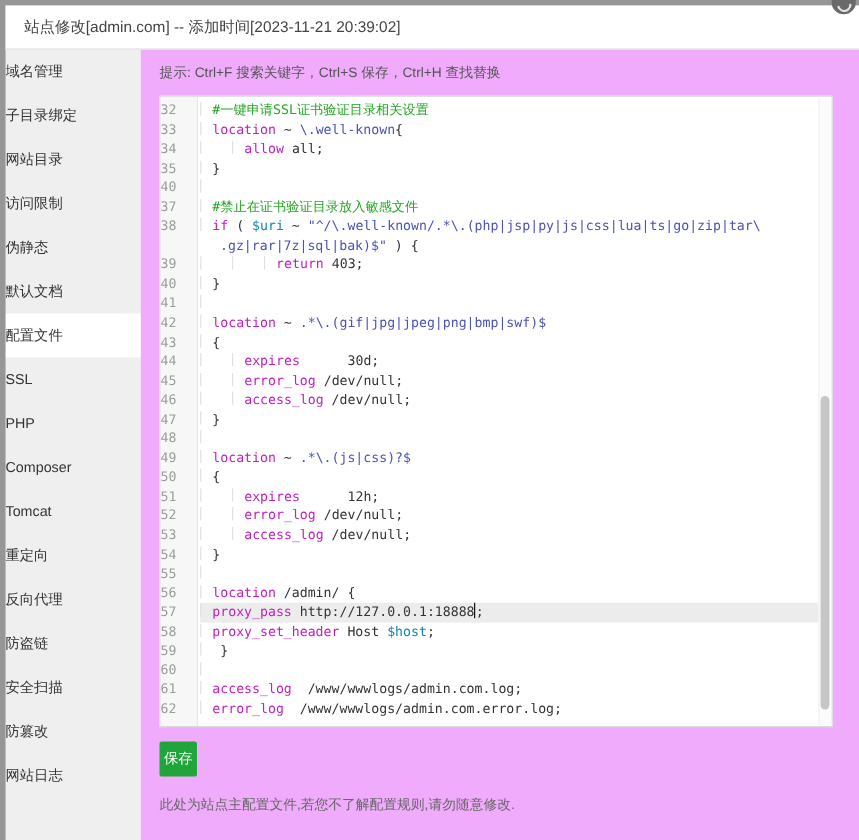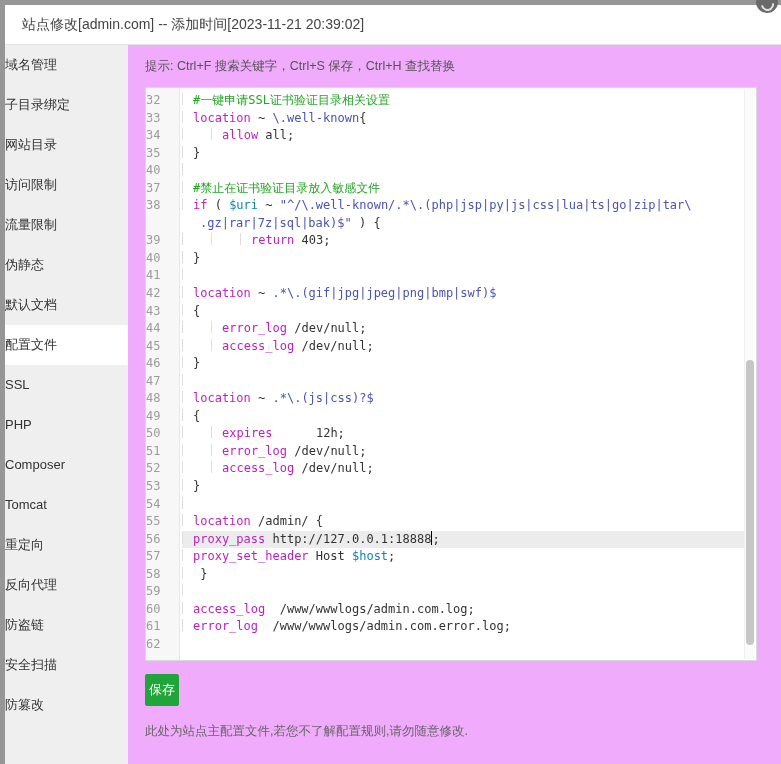--- a/index.html
+++ b/index.html
@@ -82,33 +82,33 @@
 <div class="float-badge"></div>
 
 <div class="dialog">
   <div class="titlebar">站点修改[admin.com] -- 添加时间[2023-11-21 20:39:02]</div>
   <div class="bodyrow">
     <div class="sidebar" id="sidebar">
         <div class="side-item">域名管理</div>
         <div class="side-item">子目录绑定</div>
         <div class="side-item">网站目录</div>
         <div class="side-item">访问限制</div>
-        <div class="side-item">流量限制</div>
         <div class="side-item">伪静态</div>
         <div class="side-item">默认文档</div>
         <div class="side-item active">配置文件</div>
         <div class="side-item">SSL</div>
         <div class="side-item">PHP</div>
         <div class="side-item">Composer</div>
         <div class="side-item">Tomcat</div>
         <div class="side-item">重定向</div>
         <div class="side-item">反向代理</div>
         <div class="side-item">防盗链</div>
         <div class="side-item">安全扫描</div>
         <div class="side-item">防篡改</div>
+        <div class="side-item">网站日志</div>
       </div>
     <div class="main">
       <div class="hint">提示: Ctrl+F 搜索关键字，Ctrl+S 保存，Ctrl+H 查找替换</div>
       <div class="editor">
         <div class="gutter" id="gutter">
             <div class="gl">32</div>
             <div class="gl">33</div>
             <div class="gl">34</div>
             <div class="gl">35</div>
             <div class="gl">40</div>
@@ -147,20 +147,21 @@
             <div class="row"><span class="ti l"></span><span class="tk-d">}</span></div>
             <div class="row"><span class="ti l"></span></div>
             <div class="row"><span class="ti l"></span><span class="tk-c">#禁止在证书验证目录放入敏感文件</span></div>
             <div class="row"><span class="ti l"></span><span class="tk-k">if</span><span class="tk-d"> ( </span><span class="tk-v">$uri</span><span class="tk-d"> ~ </span><span class="tk-p">"^/\.well-known/.*\.(php|jsp|py|js|css|lua|ts|go|zip|tar\</span></div>
             <div class="row"><span class="cind"></span><span class="tk-p">.gz|rar|7z|sql|bak)$"</span><span class="tk-d"> ) {</span></div>
             <div class="row"><span class="ti"></span><span class="ti"></span><span class="ti l"></span><span class="tk-k">return</span><span class="tk-d"> 403;</span></div>
             <div class="row"><span class="ti l"></span><span class="tk-d">}</span></div>
             <div class="row"><span class="ti l"></span></div>
             <div class="row"><span class="ti l"></span><span class="tk-k">location</span><span class="tk-d"> ~ </span><span class="tk-p">.*\.(gif|jpg|jpeg|png|bmp|swf)$</span></div>
             <div class="row"><span class="ti l"></span><span class="tk-d">{</span></div>
+            <div class="row"><span class="ti"></span><span class="ti l"></span><span class="tk-k">expires</span><span class="tk-d">      30d;</span></div>
             <div class="row"><span class="ti"></span><span class="ti l"></span><span class="tk-k">error_log</span><span class="tk-d"> /dev/null;</span></div>
             <div class="row"><span class="ti"></span><span class="ti l"></span><span class="tk-k">access_log</span><span class="tk-d"> /dev/null;</span></div>
             <div class="row"><span class="ti l"></span><span class="tk-d">}</span></div>
             <div class="row"><span class="ti l"></span></div>
             <div class="row"><span class="ti l"></span><span class="tk-k">location</span><span class="tk-d"> ~ </span><span class="tk-p">.*\.(js|css)?$</span></div>
             <div class="row"><span class="ti l"></span><span class="tk-d">{</span></div>
             <div class="row"><span class="ti"></span><span class="ti l"></span><span class="tk-k">expires</span><span class="tk-d">      12h;</span></div>
             <div class="row"><span class="ti"></span><span class="ti l"></span><span class="tk-k">error_log</span><span class="tk-d"> /dev/null;</span></div>
             <div class="row"><span class="ti"></span><span class="ti l"></span><span class="tk-k">access_log</span><span class="tk-d"> /dev/null;</span></div>
             <div class="row"><span class="ti l"></span><span class="tk-d">}</span></div>

